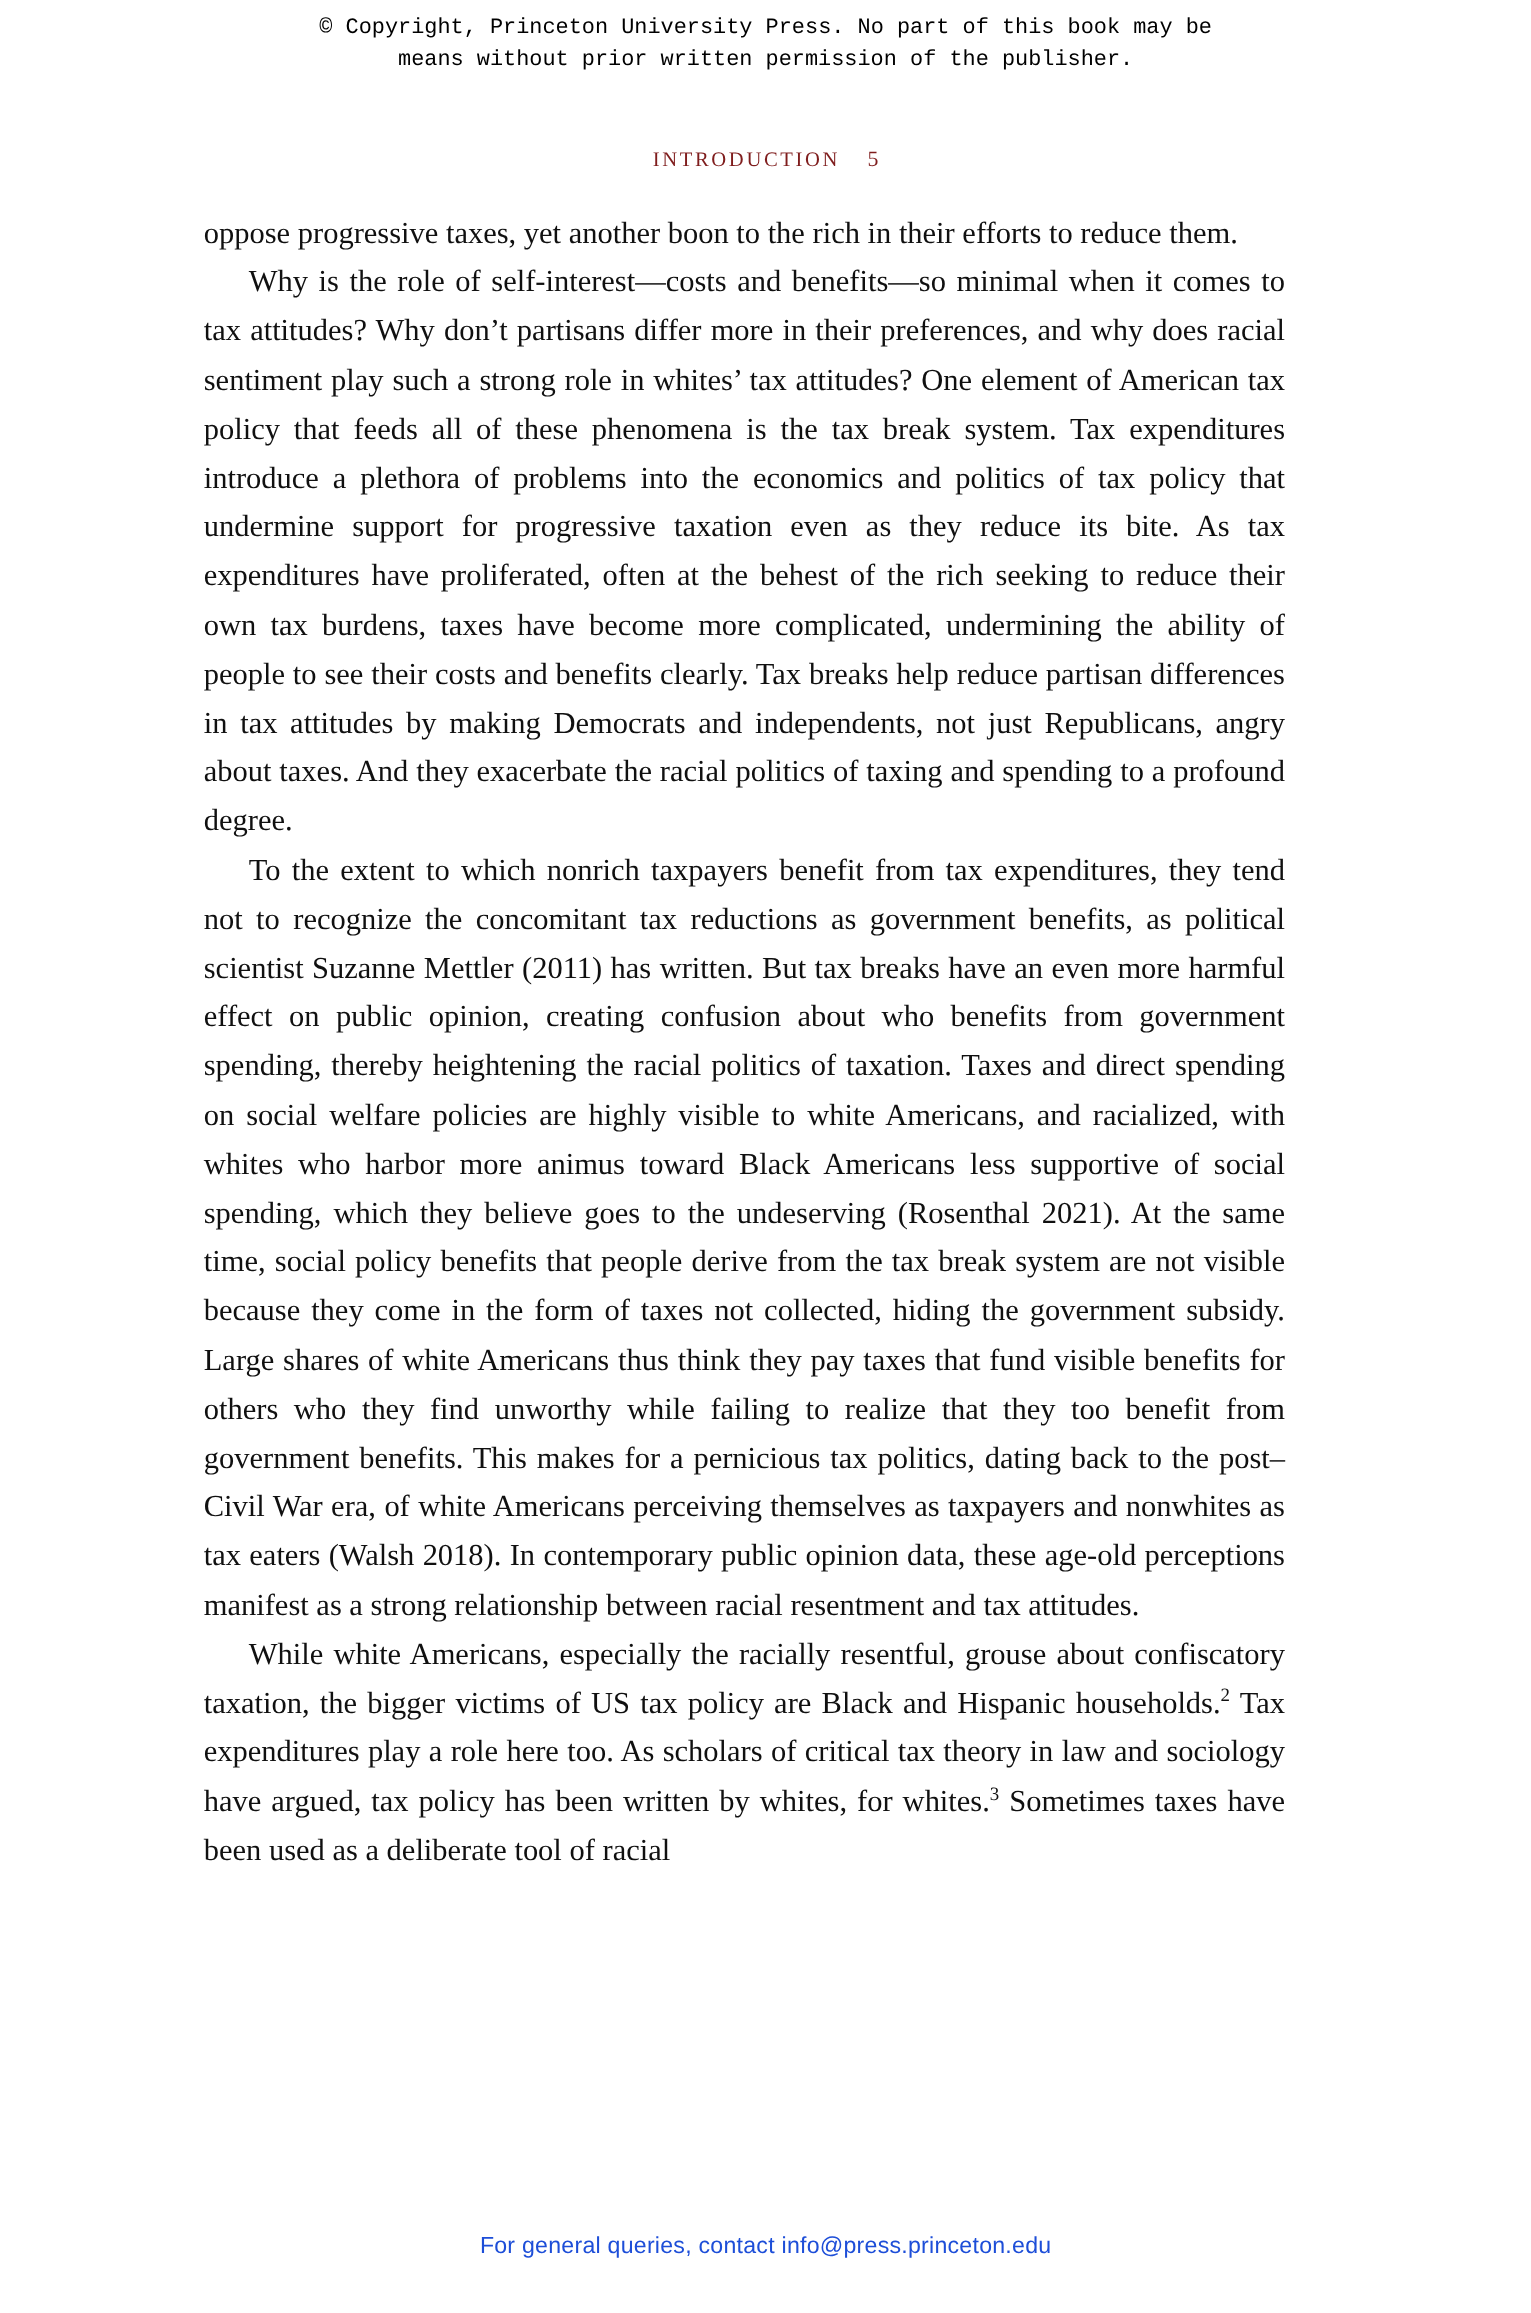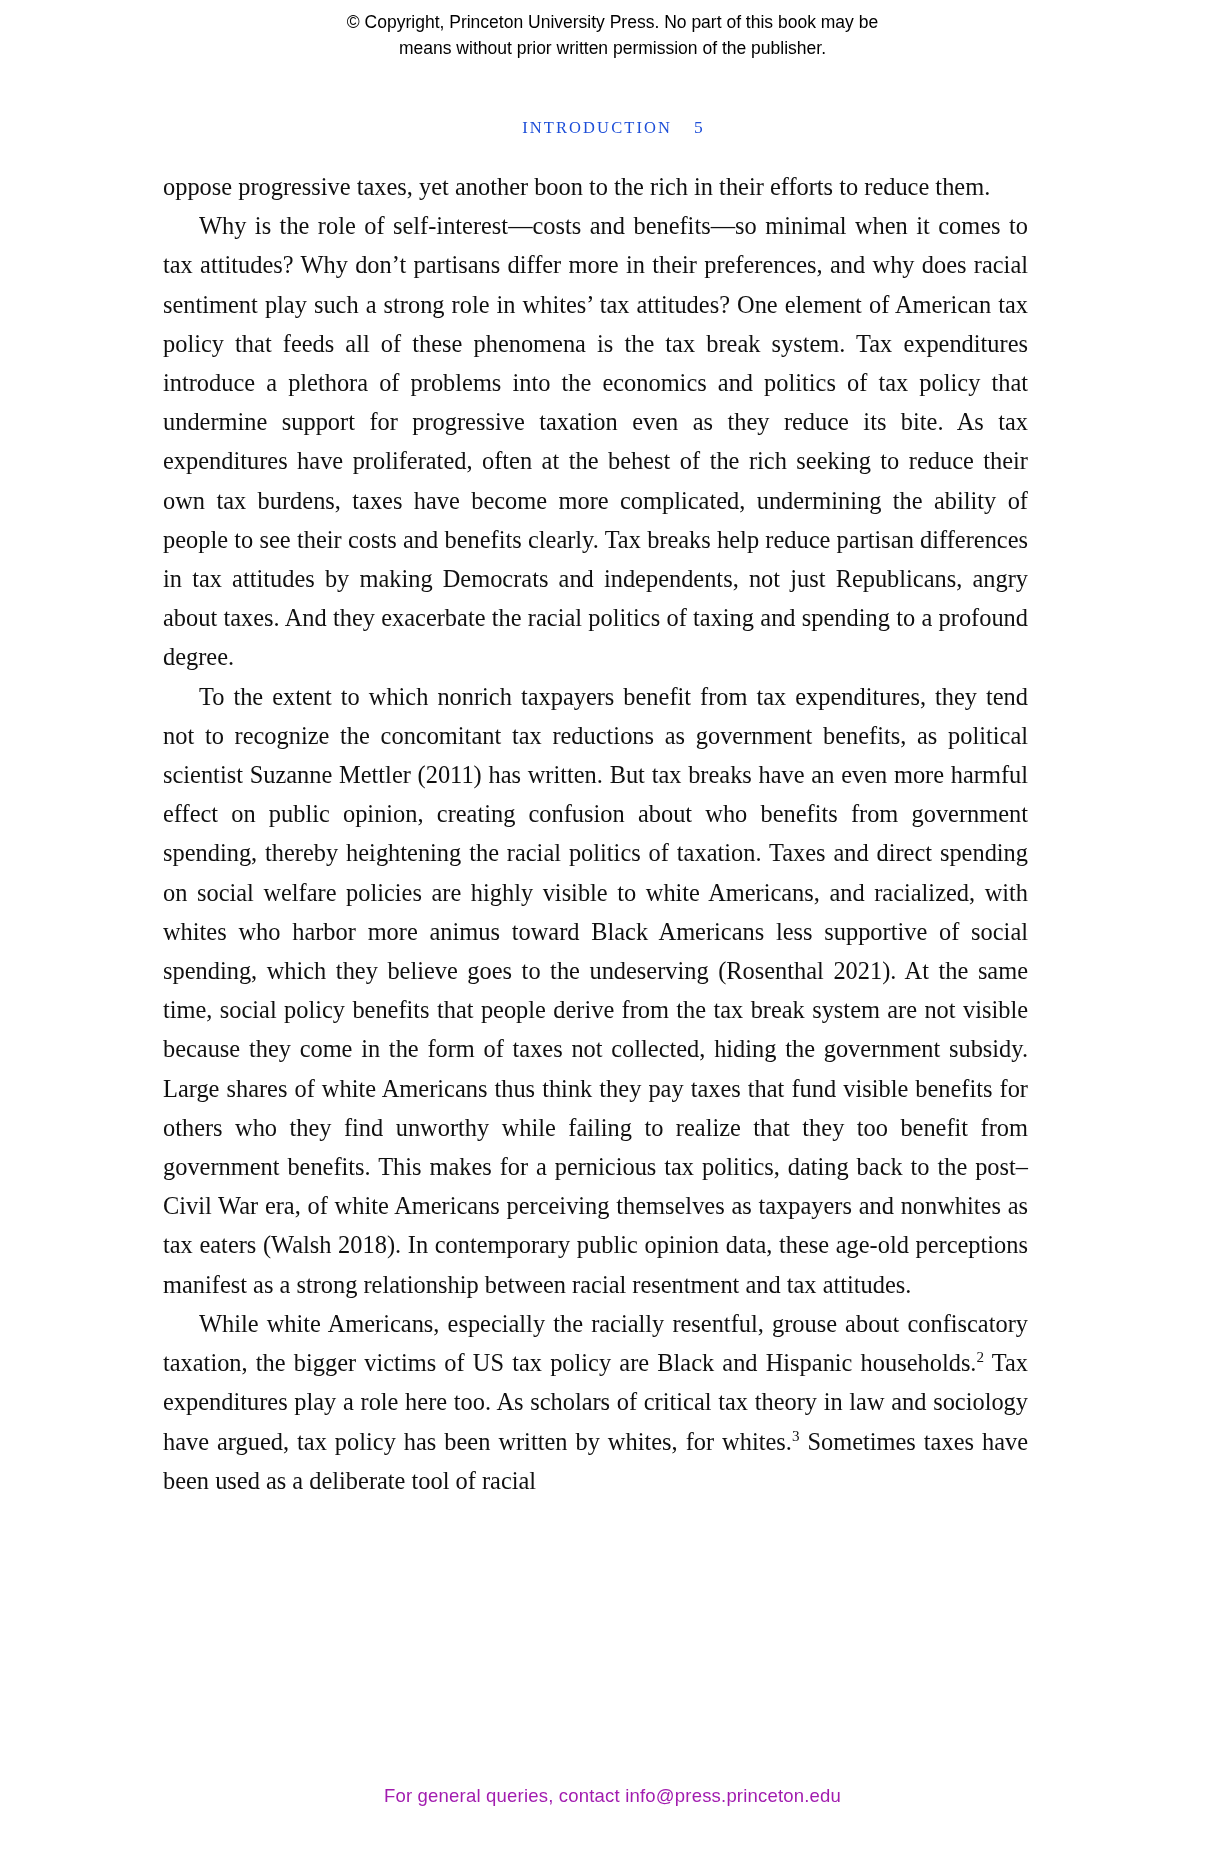--- a/index.html
+++ b/index.html
@@ -13,38 +13,38 @@
     height: 1850px;
     background: #ffffff;
     overflow: hidden;
   }
   .copyright {
     position: absolute;
     top: 10px;
     left: 0;
     width: 1225px;
     text-align: center;
-    font-family: Liberation Sans, sans-serif;
+    font-family: Liberation Mono, monospace;
     font-size: 17.5px;
     line-height: 25.5px;
     color: #000000;
   }
   .copyright .cline {
     display: block;
   }
   .running-head {
     position: absolute;
     top: 117px;
     left: 0;
     width: 1225px;
     text-align: center;
     font-family: "Liberation Serif", serif;
     font-size: 16.5px;
     letter-spacing: 2.1px;
-    color: #1d4ed8;
+    color: #7f1d1d;
   }
   .running-head .pagenum {
     margin-left: 22px;
     letter-spacing: 0;
     font-size: 17.5px;
   }
   .body-text {
     position: absolute;
     top: 167px;
     left: 163px;
@@ -69,21 +69,21 @@
     line-height: 0;
   }
   .footer {
     position: absolute;
     bottom: 43px;
     left: 0;
     width: 1225px;
     text-align: center;
     font-family: "Liberation Sans", sans-serif;
     font-size: 18.5px;
-    color: #a21caf;
+    color: #1d4ed8;
     letter-spacing: 0.2px;
   }
 </style>
 </head>
 <body>
 
 <div class="page">
 
   <div class="copyright">
     <span class="cline">© Copyright, Princeton University Press. No part of this book may be</span>

